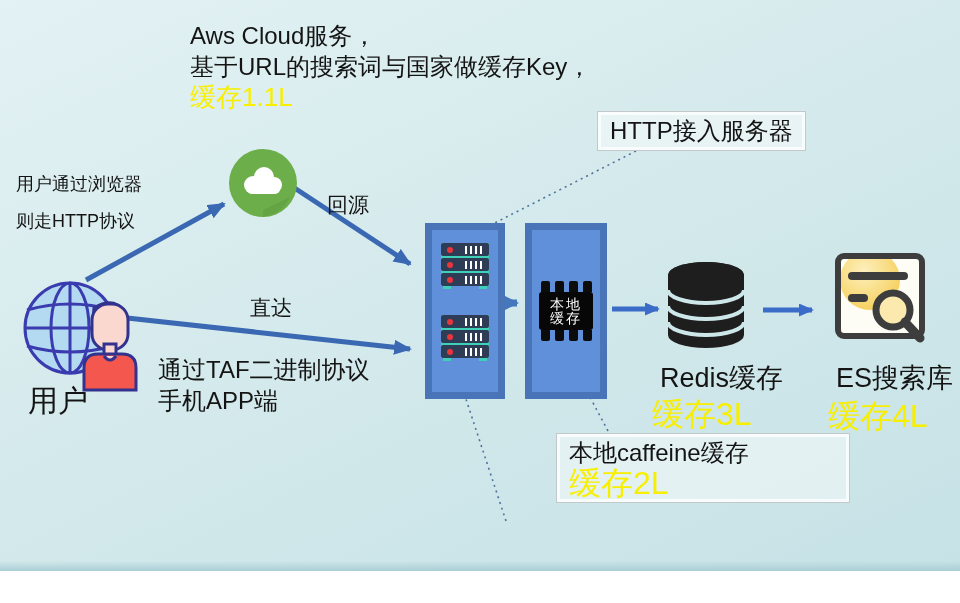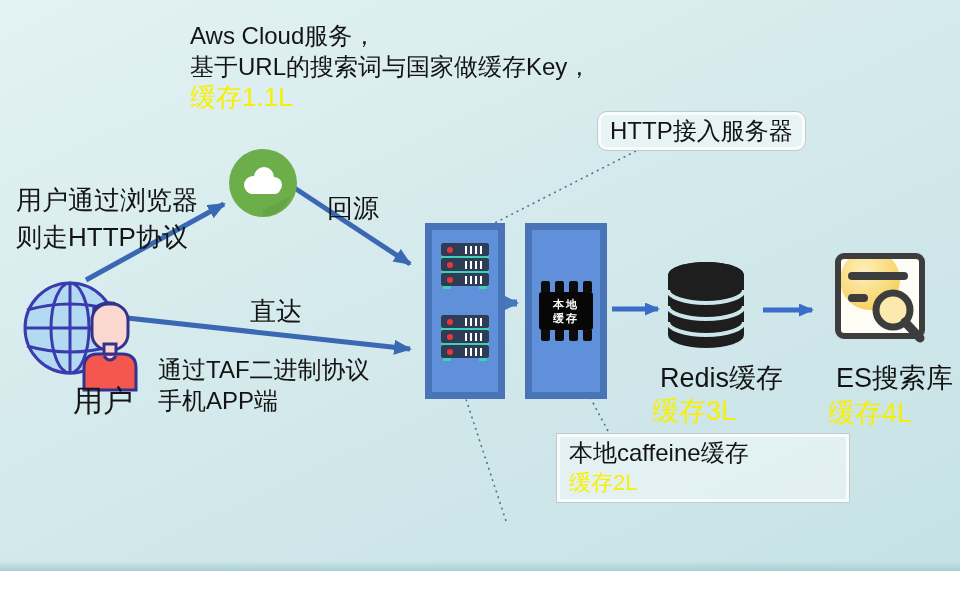--- a/index.html
+++ b/index.html
@@ -5,54 +5,54 @@
   html,body{margin:0;padding:0;}
   .canvas{
     position:relative;width:960px;height:571px;overflow:hidden;
     font-family:"Liberation Sans","DejaVu Sans",sans-serif;color:#141414;
     background:linear-gradient(155deg,#e3f2f4 0%,#d5eaec 45%,#c6e2e6 100%);
   }
   .bottom-strip{position:absolute;left:0;bottom:0;width:960px;height:10px;
     background:linear-gradient(180deg,rgba(170,205,212,0) 0%,#a9ced5 100%);}
   .abs{position:absolute;}
   .note{font-size:24px;line-height:31px;white-space:nowrap;}
-  .note-big{font-size:26px;line-height:37px;white-space:nowrap;margin-top:16px;}
-  .edge-label{font-size:26px;white-space:nowrap;}
+  .note-big{font-size:18px;line-height:37px;white-space:nowrap;}
+  .edge-label{font-size:21px;white-space:nowrap;}
   .yellow{color:#f8ef00;font-weight:normal;}
   .labelbox{
     background:rgba(255,255,255,0.45);
     border:1px solid #c3c9ca;
     box-shadow:inset 0 0 0 3px rgba(255,255,255,0.75);
     padding:4px 12px;white-space:nowrap;
   }
   .labelbox .t{font-size:24px;line-height:30px;}
-  .labelbox .c{font-size:22px;line-height:30px;}
+  .labelbox .c{font-size:32px;line-height:30px;}
   .bluebox{
     background:#6090da;border:7px solid #4a74b8;box-sizing:border-box;
     display:flex;flex-direction:column;align-items:center;
   }
   
   .srv-stack{display:flex;flex-direction:column;gap:2px;background:#3fd0b8;width:48px;}
   .srv-unit{width:48px;height:13px;background:#2e3d55;border-radius:2px;
     display:flex;align-items:center;position:relative;}
   .srv-unit .dot{width:6px;height:6px;border-radius:50%;background:#e8363d;margin-left:6px;}
   .srv-unit .vents{display:flex;gap:3px;margin-left:auto;margin-right:7px;}
   .srv-unit .vents span{display:block;width:2px;height:8px;background:#fff;}
   .srv-feet{display:flex;justify-content:space-between;width:44px;margin-top:0px;}
   .srv-feet span{display:block;width:8px;height:3px;background:#3fd0b8;}
   
   .chip{display:flex;flex-direction:column;align-items:center;}
   .pins{display:flex;gap:5px;}
   .pins span{display:block;width:9px;height:11px;background:#0c0c0c;border-radius:2px 2px 0 0;}
   .pins.bot span{border-radius:0 0 2px 2px;}
   .chip-body{width:54px;height:38px;background:#070707;border-radius:3px;
     display:flex;flex-direction:column;justify-content:center;align-items:center;}
-  .chip-body div{color:#fff;font-size:11px;font-weight:bold;line-height:14px;letter-spacing:2px;}
+  .chip-body div{color:#fff;font-size:14px;font-weight:normal;line-height:14px;letter-spacing:2px;}
   .node-label{font-size:27px;white-space:nowrap;margin-left:8px;}
-  .node-cache{font-size:27px;white-space:nowrap;}
+  .node-cache{font-size:32px;white-space:nowrap;}
 </style>
 </head>
 <body>
 
 <div class="canvas">
 
   <svg class="abs" style="left:0;top:0;" width="960" height="603" viewBox="0 0 960 603">
     <defs>
       <marker id="mSteel" markerUnits="userSpaceOnUse" markerWidth="22" markerHeight="18" refX="16" refY="7.5" orient="auto">
         <path d="M0,0 L18,7.5 L0,15 z" fill="#3a68b2"></path>
@@ -113,28 +113,28 @@
       <path d="M7 56 H97"></path>
     </g>
     <g stroke="#33338f" stroke-width="3">
       <path d="M76 36 q20 -12 30 4 l2 18 h-34 z" fill="#111111"></path>
       <rect x="74" y="32" width="36" height="46" rx="16" fill="#fbd8cf"></rect>
       <rect x="86" y="72" width="12" height="16" fill="#fbd8cf"></rect>
       <path d="M66 118 v-22 q0 -14 14 -14 h24 q14 0 14 14 v22 z" fill="#f4574d"></path>
       <path d="M86 84 q6 8 12 0" fill="#fbd8cf"></path>
     </g>
   </svg>
-  <div class="abs" style="left:28px;top:381px;font-size:30px;margin-left:45px;">用户</div>
+  <div class="abs" style="left:28px;top:381px;font-size:30px;">用户</div>
 
   <div class="abs note" style="left:158px;top:354px;">
     <div>通过TAF二进制协议</div>
     <div>手机APP端</div>
   </div>
 
-  <div class="abs labelbox" style="left:597px;top:111px;border-radius:10px;">
+  <div class="abs labelbox" style="left:597px;top:111px;">
     <div class="t">HTTP接入服务器</div>
   </div>
 
   <div class="abs bluebox" style="left:425px;top:223px;width:80px;height:176px;">
     <div class="srv-stack" style="margin-top:13px;">
       <div class="srv-unit">
           <span class="dot"></span>
           <span class="vents">
             <span></span>
             <span></span>

